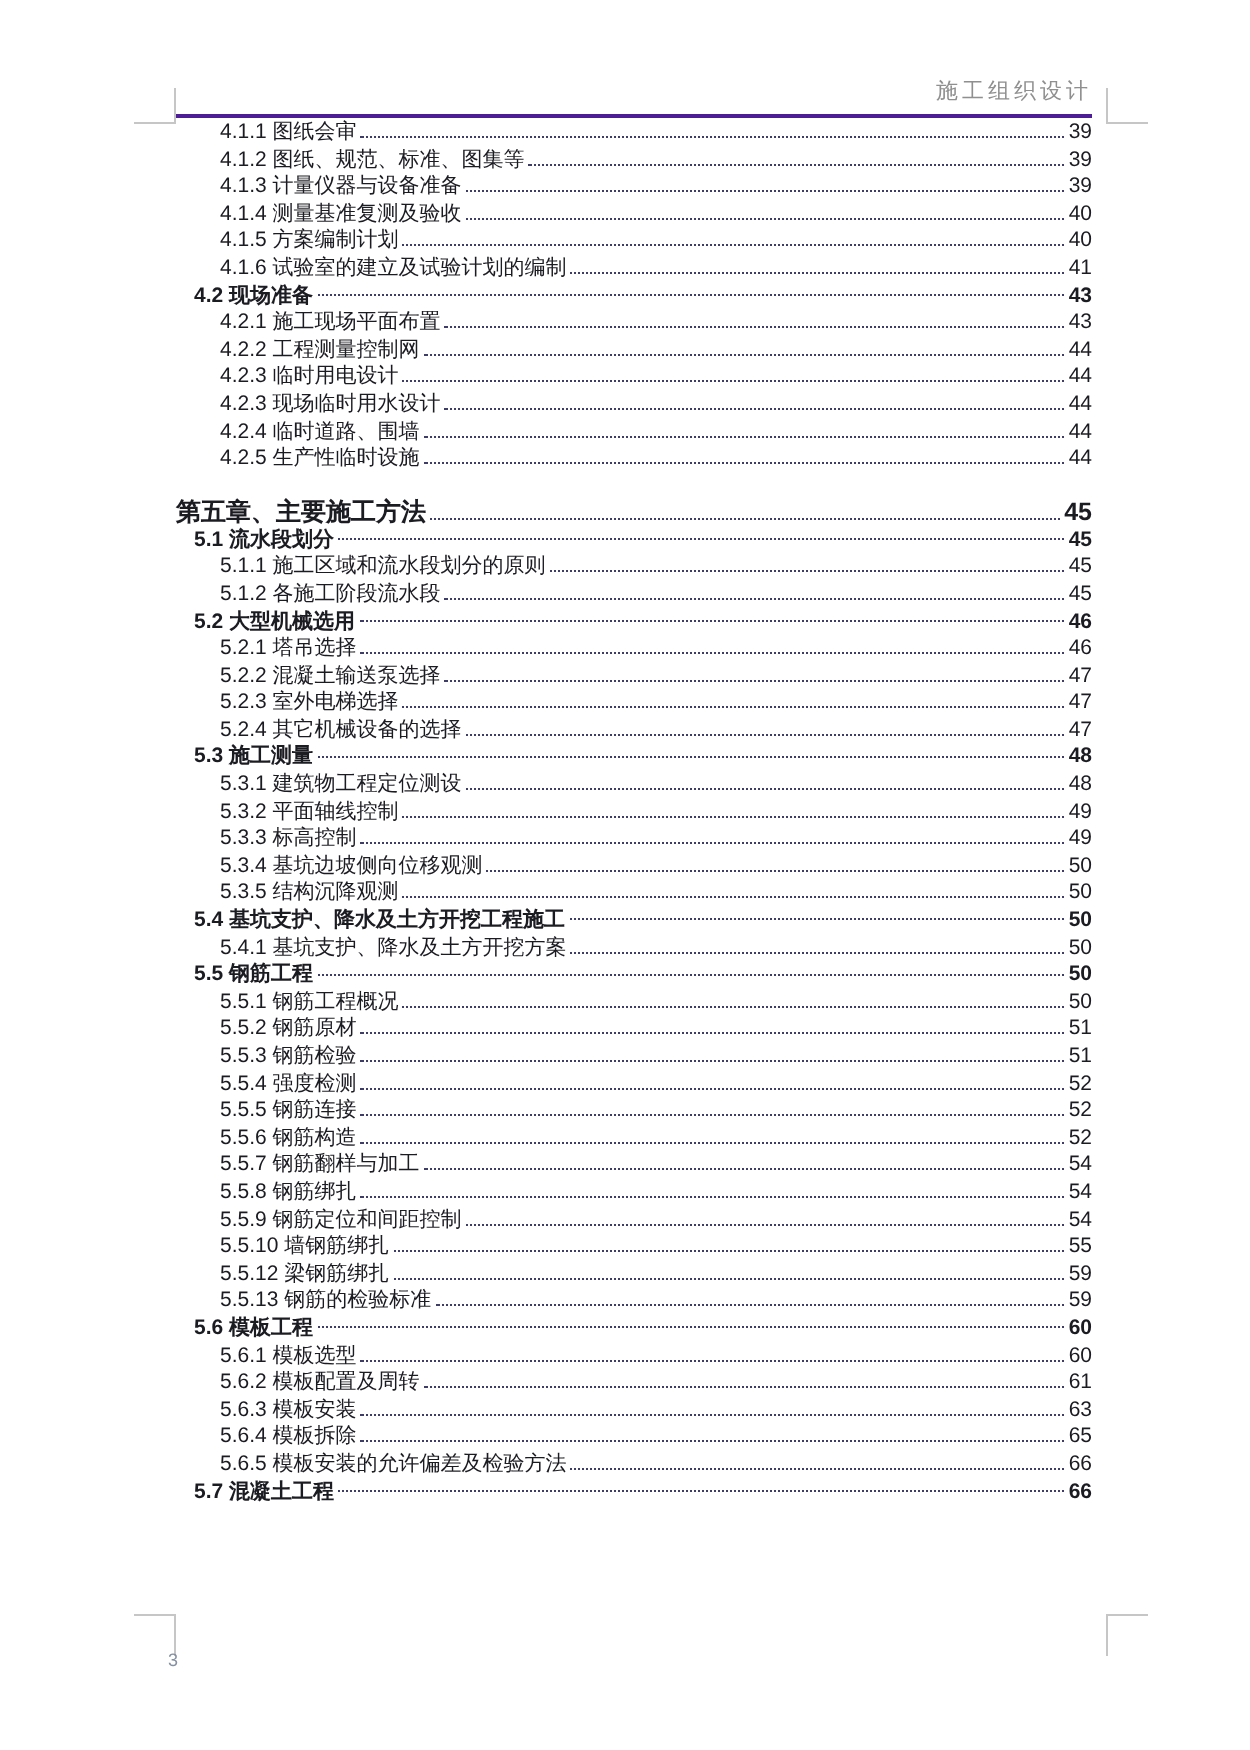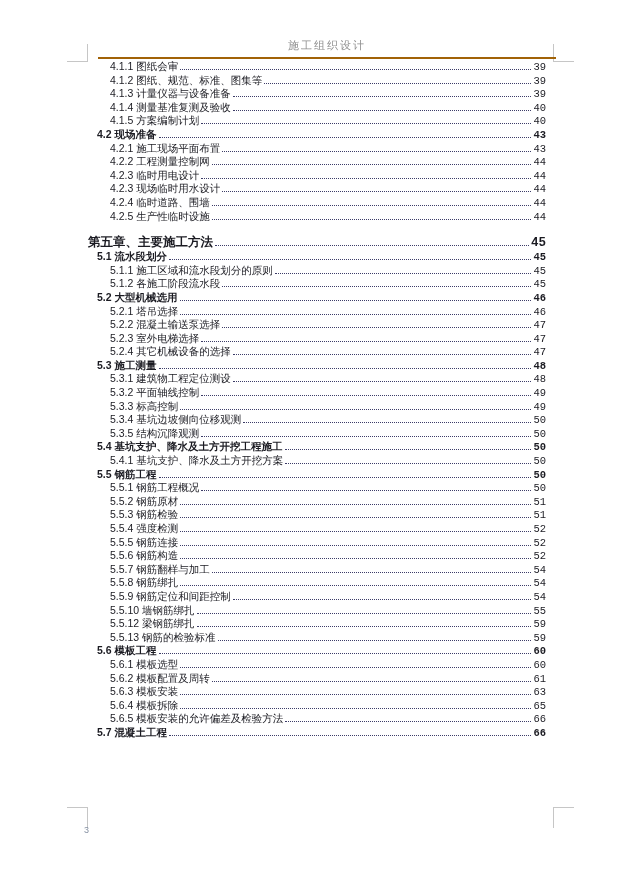--- a/index.html
+++ b/index.html
@@ -11,29 +11,29 @@
     position: relative;
     width: 625px;
     height: 875px;
     background: #ffffff;
     overflow: hidden;
     font-family: "Liberation Sans", "DejaVu Sans", sans-serif;
   }
   
   .doc-header {
     position: absolute;
-    left: 98px;
+    left: 88px;
     top: 38px;
     width: 458px;
-    text-align: center;
+    text-align: right;
     color: #8f8f8f;
     font-size: 11px;
     letter-spacing: 2px;
     padding-bottom: 4px;
-    border-bottom: 2px solid #a16207;
+    border-bottom: 2px solid #4c1d95;
   }
   
   .mark {
     position: absolute;
     width: 20px;
     height: 17px;
   }
   .mark.tl { left: 67px;  top: 44px;  border-right: 1px solid #c6c6c6; border-bottom: 1px solid #c6c6c6; }
   .mark.tr { left: 553px; top: 44px;  border-left: 1px solid #c6c6c6;  border-bottom: 1px solid #c6c6c6; }
   .mark.bl { left: 67px;  top: 807px; height: 20px; border-right: 1px solid #c6c6c6; border-top: 1px solid #c6c6c6; }
@@ -48,37 +48,37 @@
     font-size: 10.5px;
   }
   .toc-row {
     display: flex;
     align-items: baseline;
     height: 13.6px;
     line-height: 13.6px;
     white-space: nowrap;
   }
   .toc-row.sub     { padding-left: 22px; }
-  .toc-row.section { padding-left: 9px; font-weight: bold; }
+  .toc-row.section { padding-left: 9px; font-weight: bold; align-items: center; }
   .toc-row.chapter {
     font-weight: bold;
     font-size: 12.5px;
     height: 16px;
     line-height: 16px;
     margin-top: 11px;
     margin-bottom: 0;
   }
   .toc-label { flex: 0 0 auto; }
   .toc-dots {
     flex: 1 1 auto;
     min-width: 8px;
     margin: 0 2px 2px 2px;
     border-bottom: 1.7px dotted #3d3d68;
   }
-  .toc-page { flex: 0 0 auto; font-family: Liberation Mono, monospace; }
+  .toc-page { flex: 0 0 auto; }
   
   .doc-footer {
     position: absolute;
     left: 84px;
     top: 825px;
     font-size: 9px;
     color: #8590a2;
   }
 </style>
 </head>
@@ -112,20 +112,25 @@
       <div class="toc-row sub">
         <span class="toc-label">4.1.4  测量基准复测及验收</span>
         <span class="toc-dots"></span>
         <span class="toc-page">40</span>
       </div>
       <div class="toc-row sub">
         <span class="toc-label">4.1.5  方案编制计划</span>
         <span class="toc-dots"></span>
         <span class="toc-page">40</span>
       </div>
+      <div class="toc-row sub">
+        <span class="toc-label">4.1.6 试验室的建立及试验计划的编制</span>
+        <span class="toc-dots"></span>
+        <span class="toc-page">41</span>
+      </div>
       <div class="toc-row section">
         <span class="toc-label">4.2 现场准备</span>
         <span class="toc-dots"></span>
         <span class="toc-page">43</span>
       </div>
       <div class="toc-row sub">
         <span class="toc-label">4.2.1 施工现场平面布置</span>
         <span class="toc-dots"></span>
         <span class="toc-page">43</span>
       </div>

